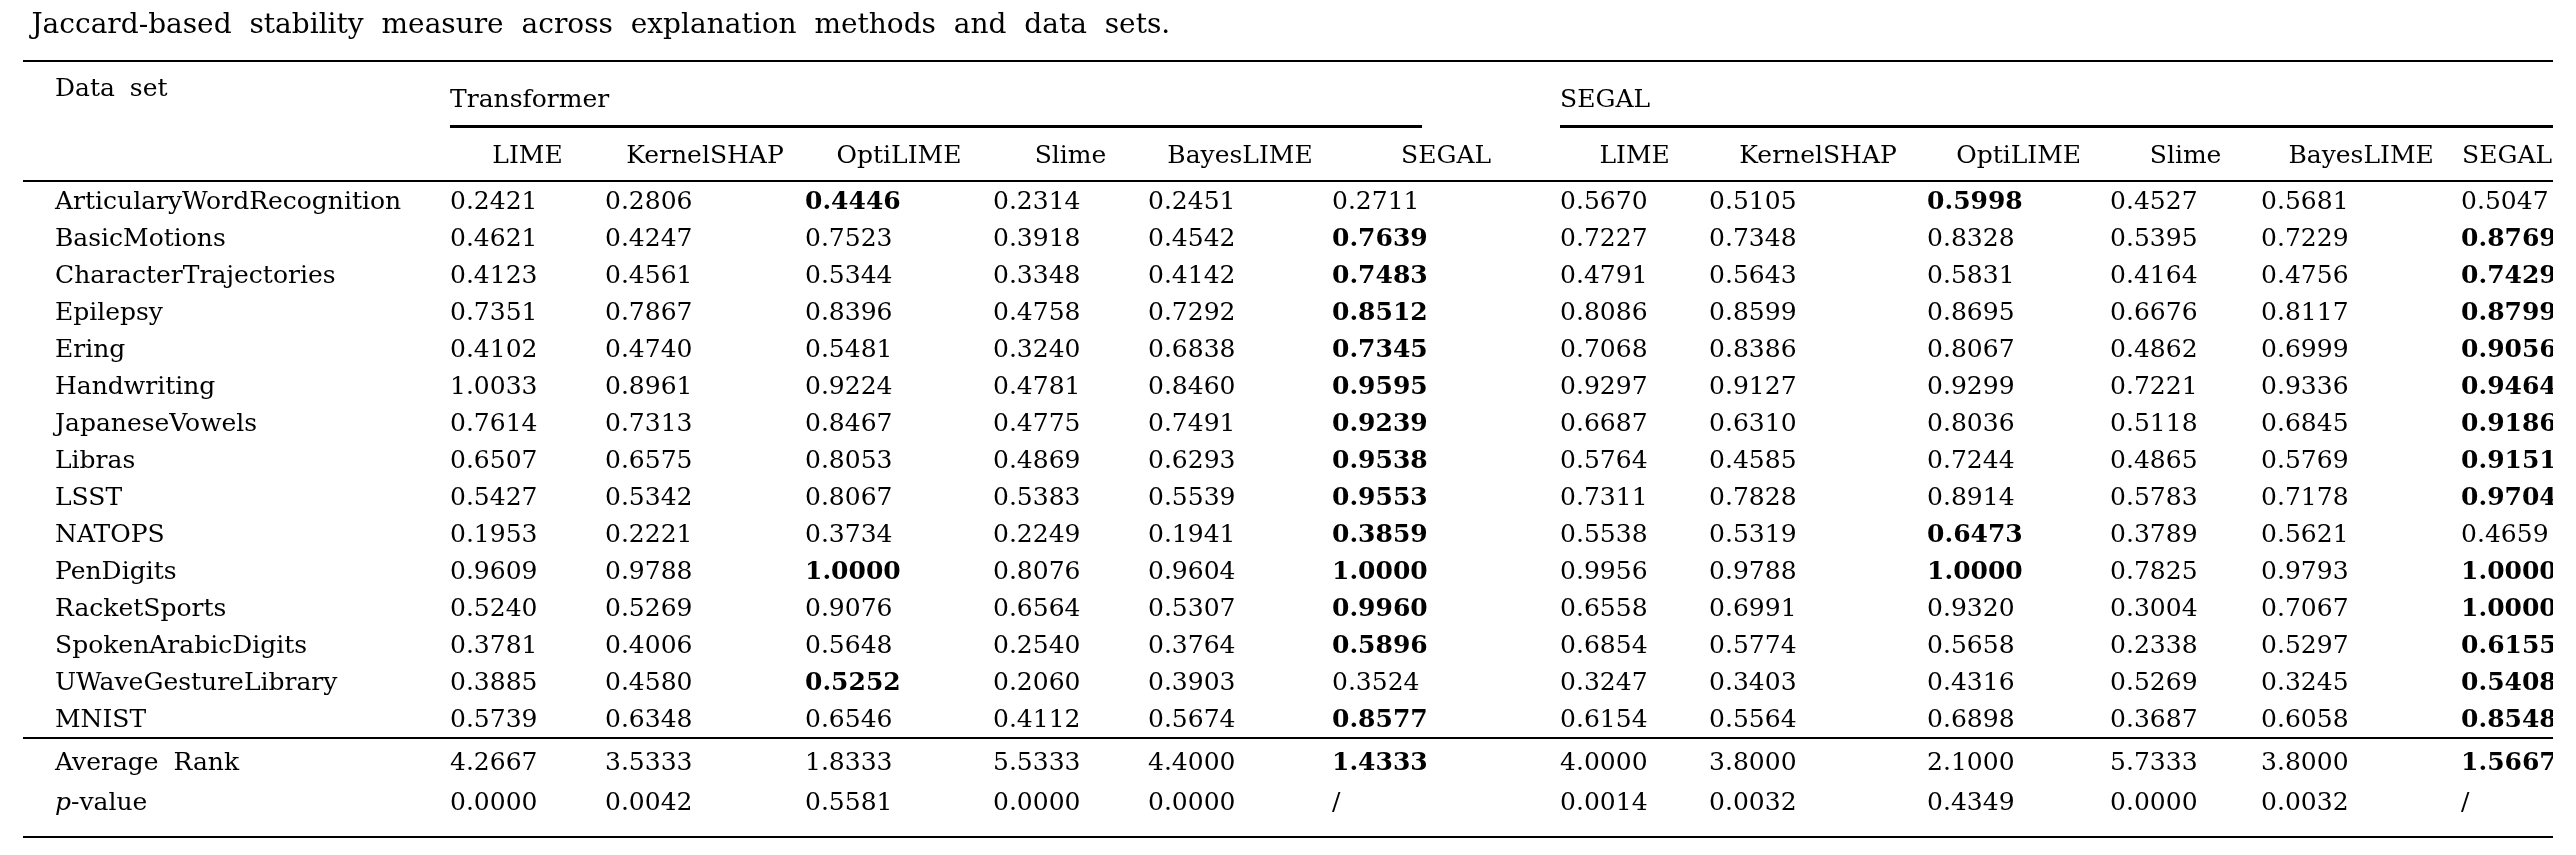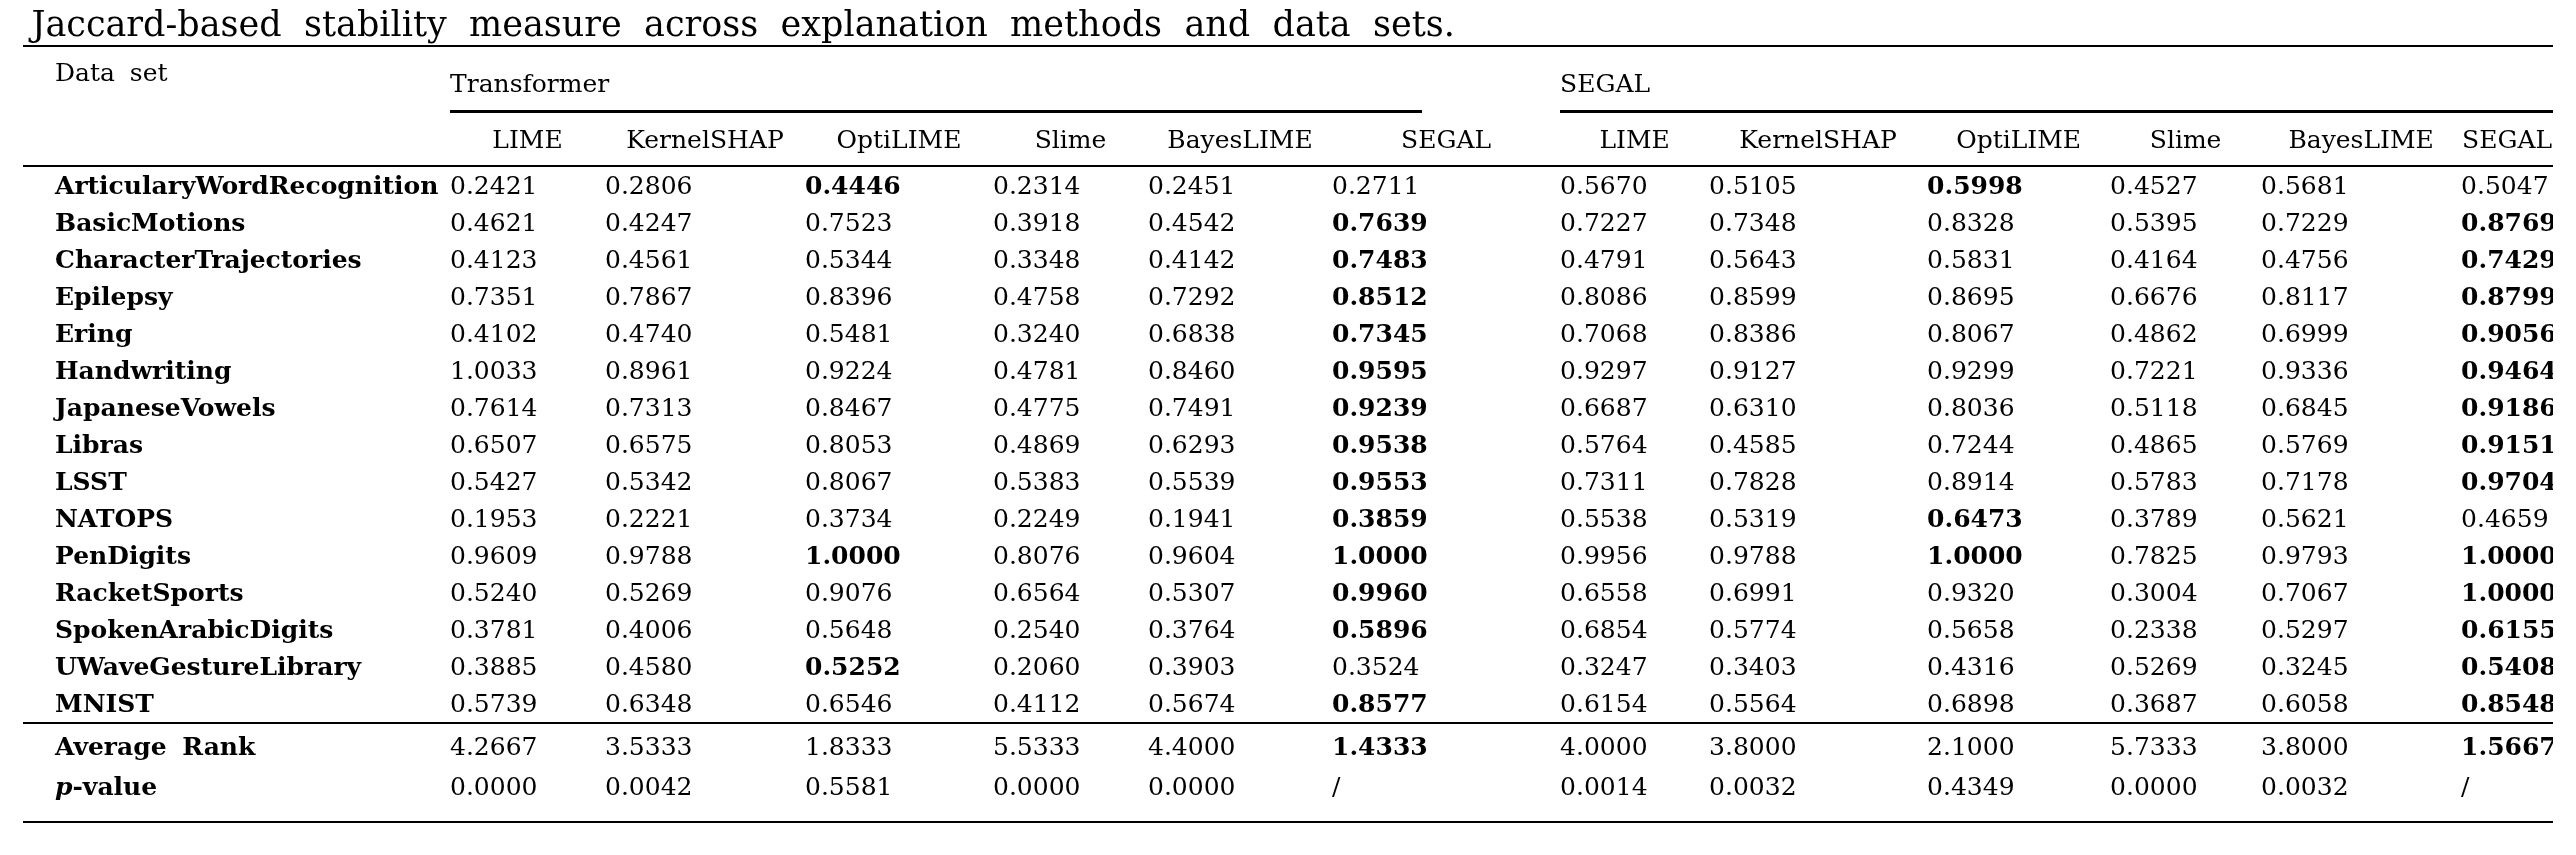--- a/index.html
+++ b/index.html
@@ -19,24 +19,24 @@
     overflow: hidden;
   }
   .title {
     font-size: 28px;
     font-weight: bold;
     line-height: 34px;
     padding-left: 8.4px;
     white-space: nowrap;
   }
   .caption {
-    font-size: 35px;
+    font-size: 28px;
     line-height: 34px;
     padding-left: 8.4px;
-    margin-bottom: 4px;
+    margin-bottom: 19px;
     word-spacing: 0.32em;
     white-space: nowrap;
   }
   table.tbl {
     border-collapse: collapse;
     table-layout: fixed;
     width: 2530px;
     border-top: 2.8px solid #000;
     border-bottom: 2.8px solid #000;
     font-size: 25px;
@@ -78,21 +78,21 @@
     border-bottom: 2.8px solid #000;
     text-align: center;
   }
   
   tbody#data-body td, tbody#data-body th {
     height: 37px;
     vertical-align: middle;
   }
   tbody th.ds-cell {
     padding-left: 32px;
-    font-weight: bold;
+    font-weight: normal;
   }
   td.b { font-weight: bold; }
   
   tbody#summary-body tr:first-child th,
   tbody#summary-body tr:first-child td {
     border-top: 2.1px solid #000;
     height: 44px;
     vertical-align: middle;
   }
   tbody#summary-body tr:last-child th,

